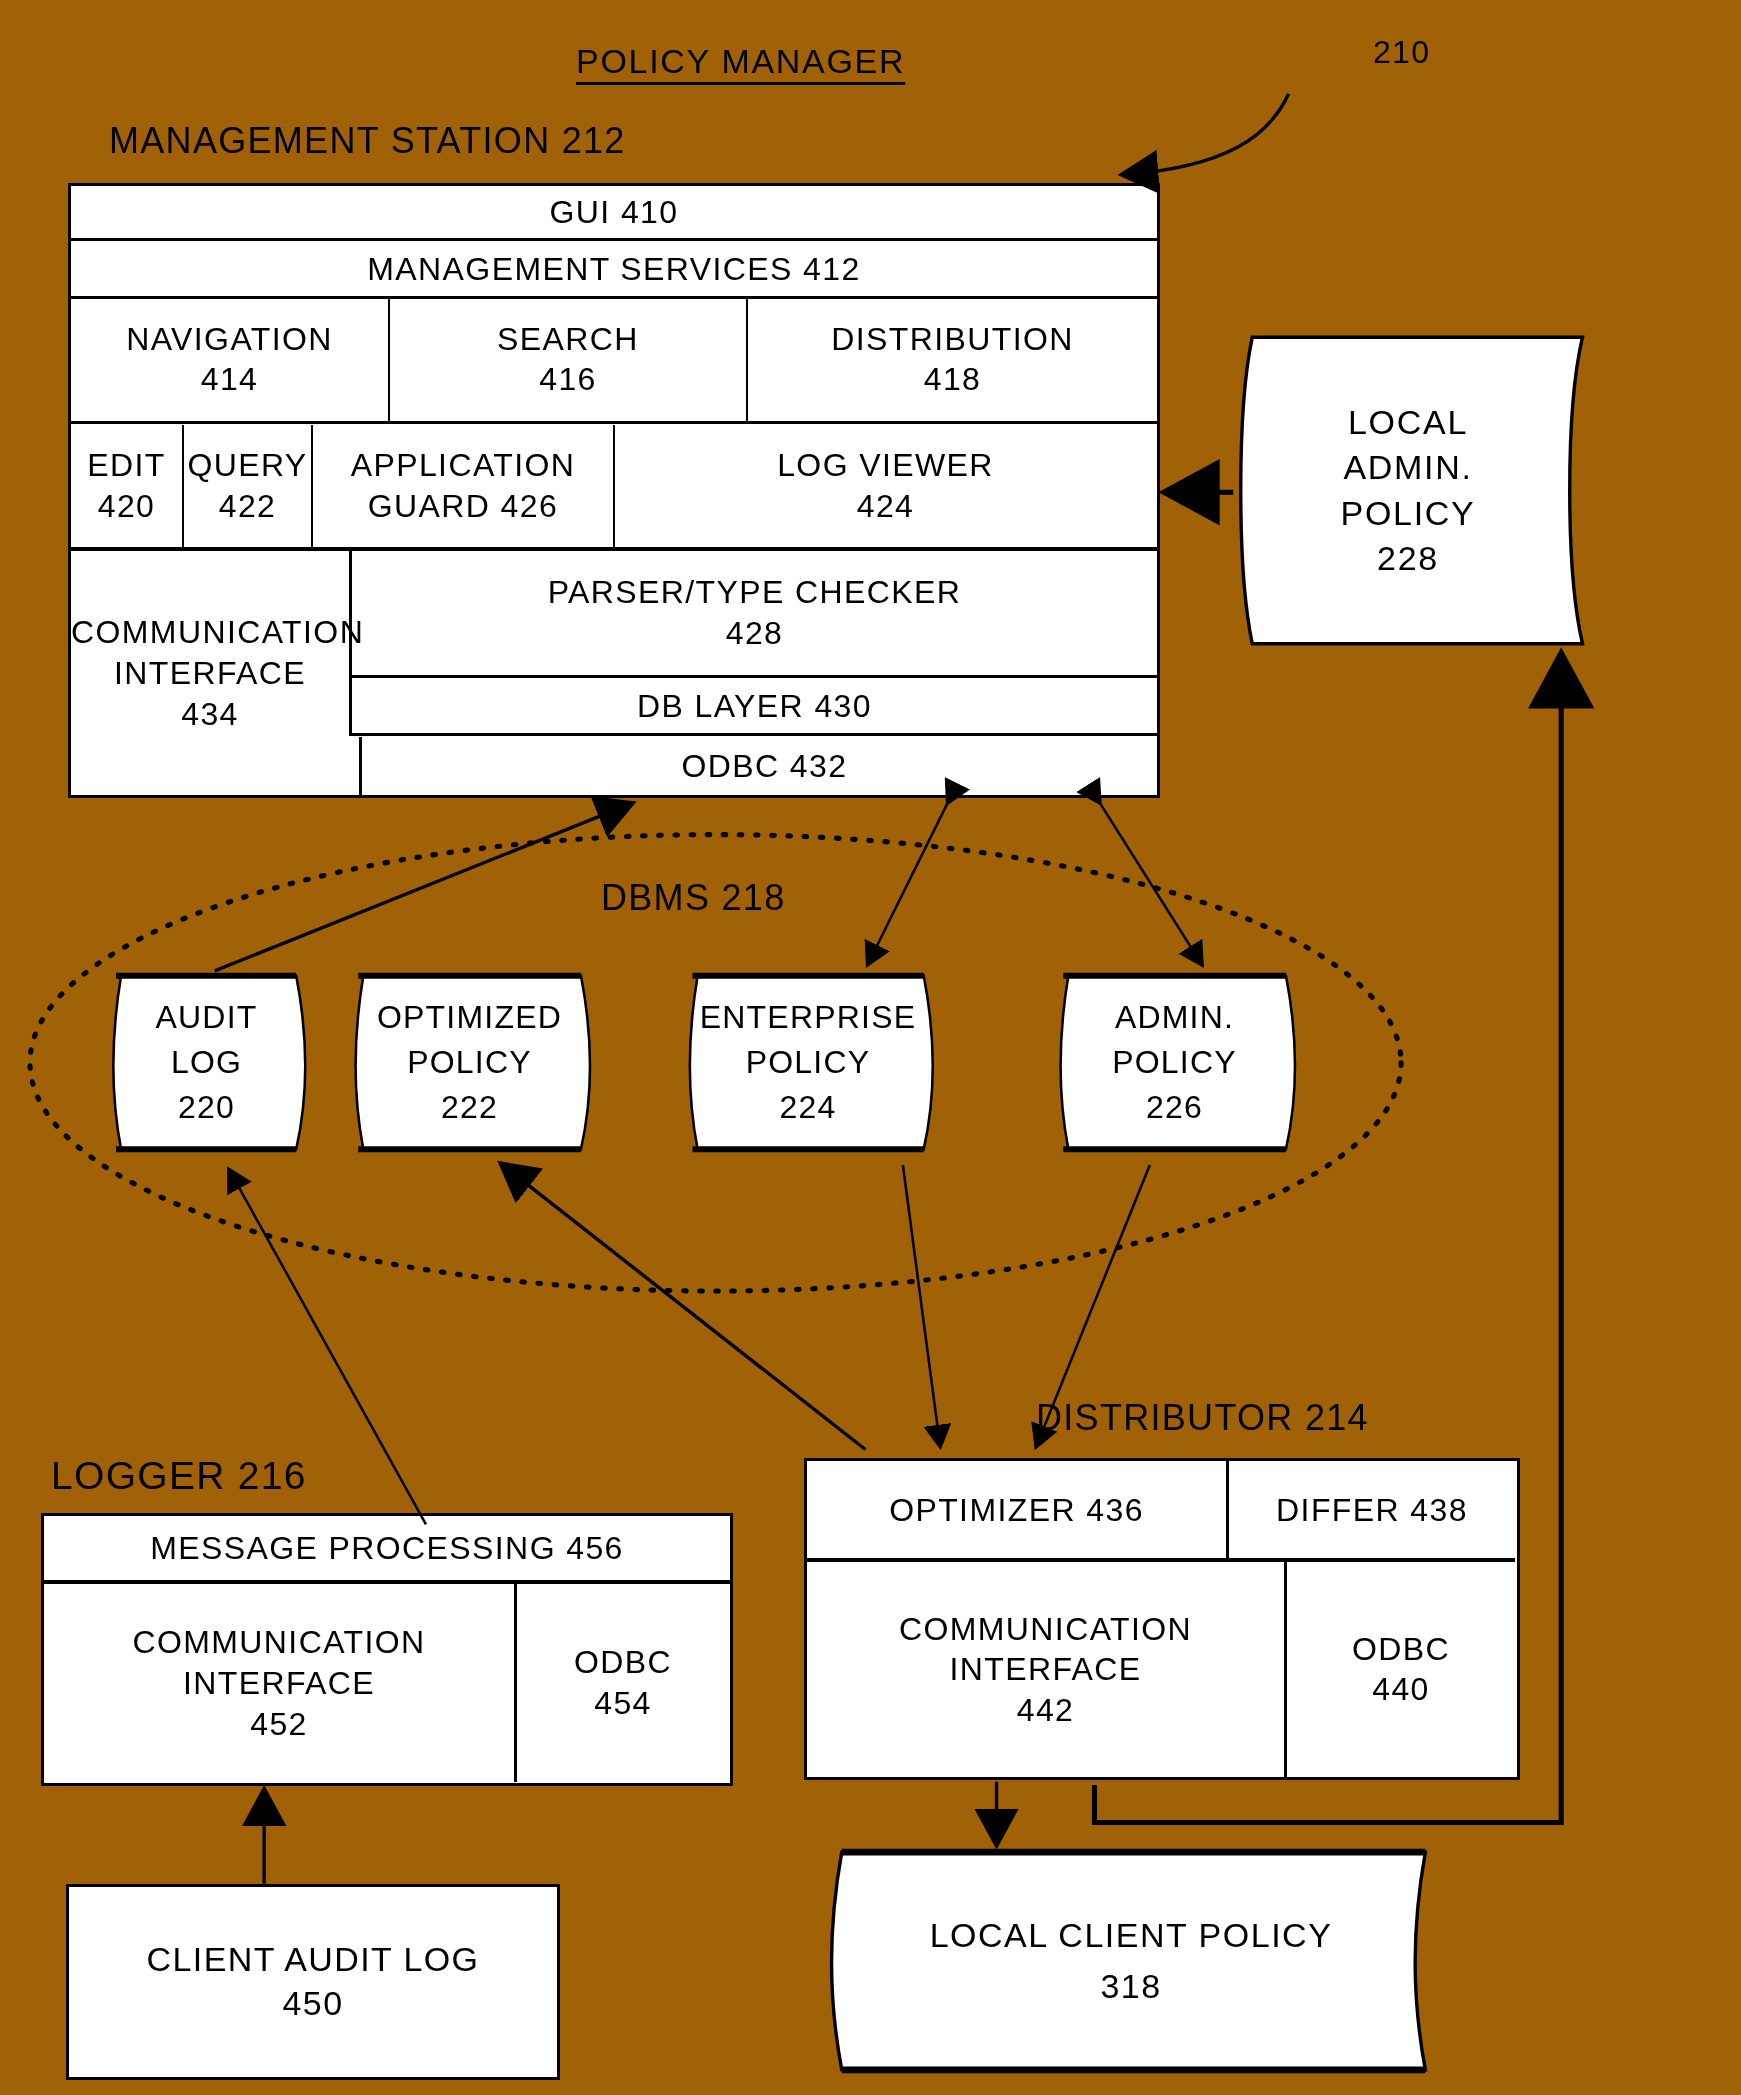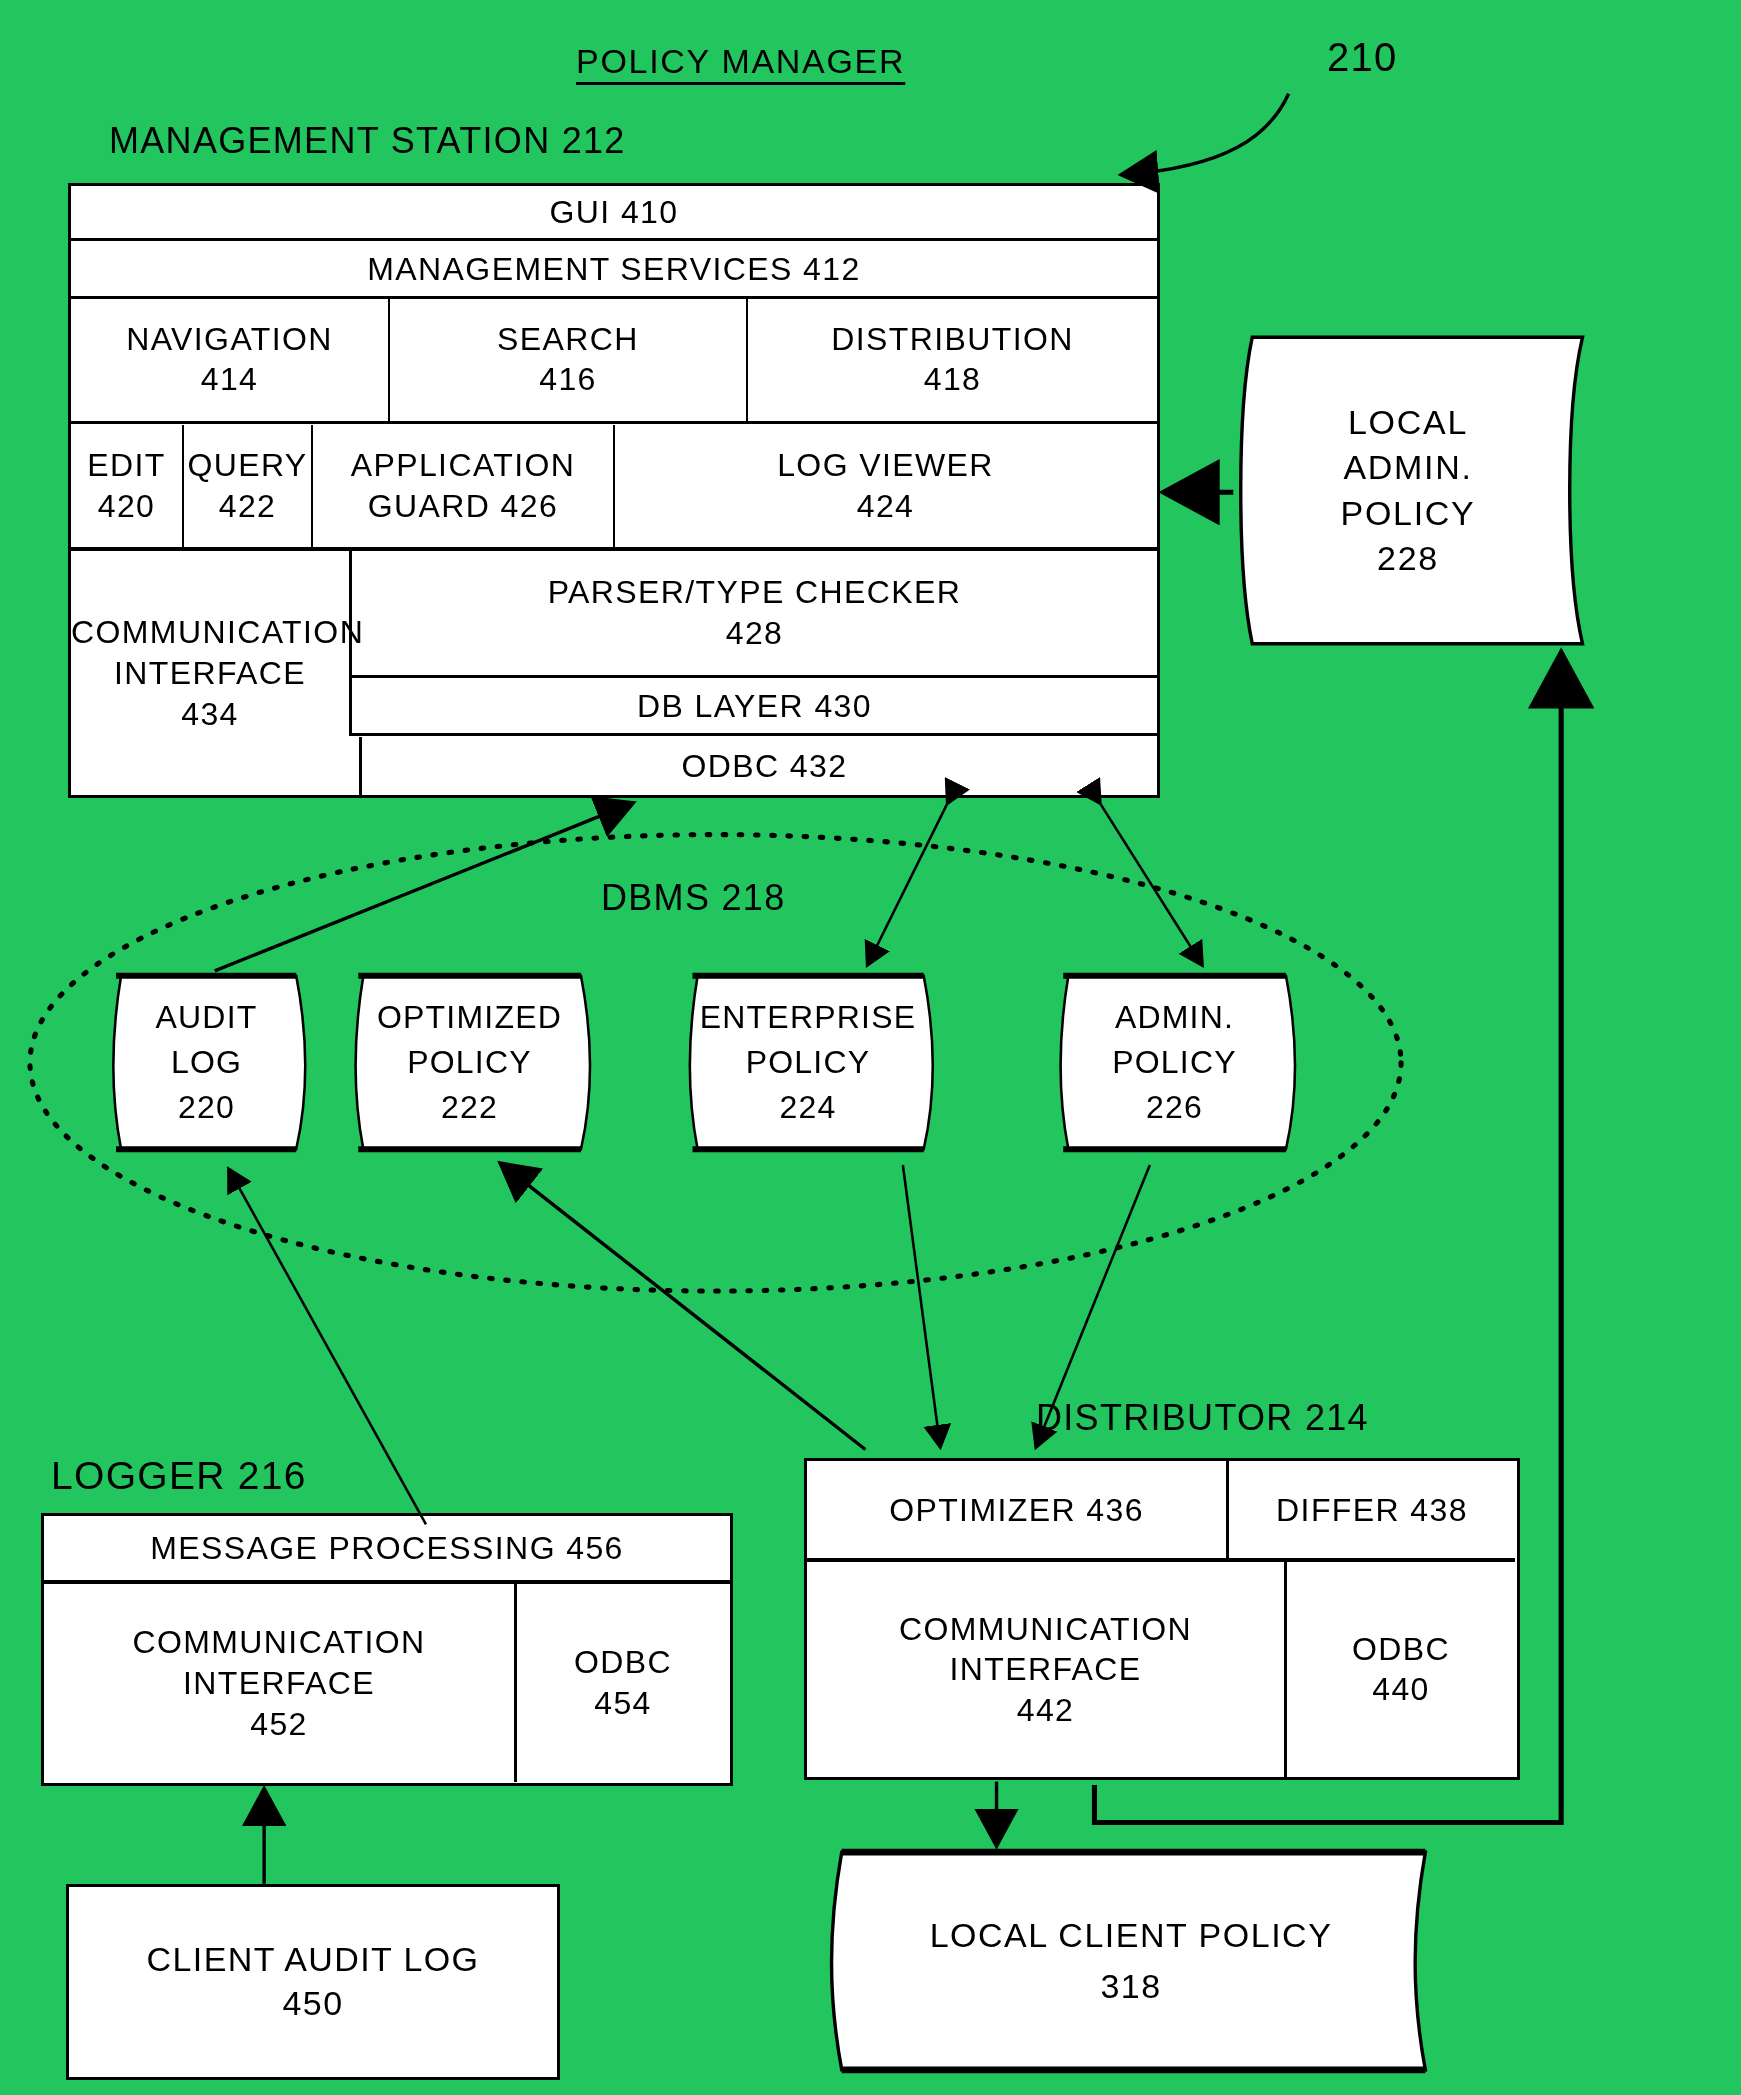--- a/index.html
+++ b/index.html
@@ -5,21 +5,21 @@
 <style>
   html, body {
     margin: 0;
     padding: 0;
     background: #ffffff;
   }
   #page {
     position: relative;
     width: 1741px;
     height: 2095px;
-    background: #22c55e;
+    background: #a16207;
     font-family: "Liberation Sans", sans-serif;
     color: #000000;
     overflow: hidden;
   }
   
   .lbl {
     position: absolute;
     font-family: "Liberation Sans", sans-serif;
     letter-spacing: 1.3px;
     white-space: nowrap;
@@ -73,21 +73,21 @@
   .dotted { stroke: #000; stroke-width: 6; fill: none; stroke-dasharray: 3 16; stroke-linecap: round; }
   .ahead { fill: #000; }
 </style>
 </head>
 <body>
 
 <div id="page">
 
   <div class="lbl ttl" style="left:576px; top:41px; text-decoration:underline; text-underline-offset:8.5px;">POLICY MANAGER</div>
 
-  <div class="lbl" style="left:1327px; top:34px; font-size:40px;">210</div>
+  <div class="lbl" style="left:1373px; top:34px; font-size:32px;">210</div>
 
   <div class="lbl" style="left:109px; top:120px; font-size:36px;">MANAGEMENT STATION  212</div>
 
   <div class="box" style="left:68px; top:183px; width:1092px; height:615px;">
 
     <div class="sub bb" style="left:0; top:0; width:100%; height:55px;">
       <div class="cell-txt">GUI   410</div>
     </div>
 
     <div class="sub bb" style="left:0; top:55px; width:100%; height:58px;">

